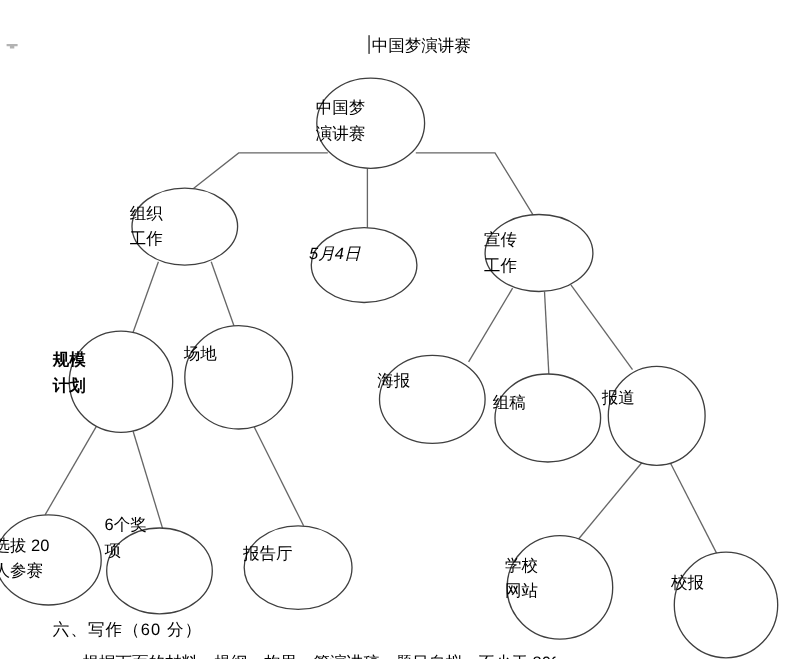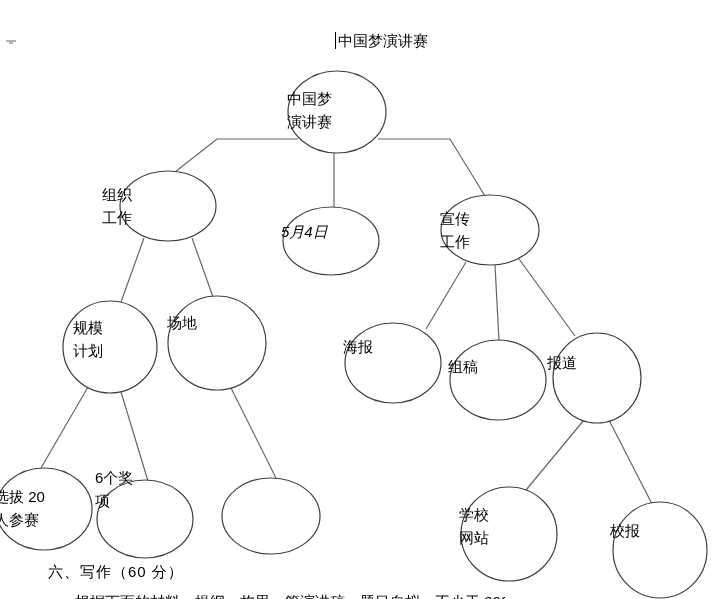--- a/index.html
+++ b/index.html
@@ -113,32 +113,33 @@
     </g>
   </svg>
 
   <div id="text-cursor"></div>
   <div id="title-line" class="doc-text">中国梦演讲赛</div>
   <div id="section-heading" class="doc-text">六、写作（60 分）</div>
   <div id="clipped-line">根据下面的材料、提纲，构思一篇演讲稿，题目自拟，不少于 800 字。</div>
 
   <div class="node-label" style="left:337px; top:110px;">中国梦
 演讲赛</div>
-  <div class="node-label" style="left:152px; top:206px;">组织
+  <div class="node-label" style="left:168px; top:206px;">组织
 工作</div>
   <div class="node-label" style="left:331px; top:231px;font-style:italic;">5月4日</div>
   <div class="node-label" style="left:490px; top:230px;">宣传
 工作</div>
-  <div class="node-label" style="left:123px; top:339px;">规模
+  <div class="node-label" style="left:98px; top:339px;font-weight:bold;">规模
 计划</div>
   <div class="node-label" style="left:217px; top:322px;">场地</div>
   <div class="node-label" style="left:393px; top:346px;">海报</div>
   <div class="node-label" style="left:498px; top:366px;">组稿</div>
   <div class="node-label" style="left:597px; top:362px;">报道</div>
   <div class="node-label" style="left:44px;  top:508px;">选拔 20
 人参赛</div>
   <div class="node-label" style="left:145px; top:489px;">6个奖
 项</div>
+  <div class="node-label" style="left:271px; top:504px;">报告厅</div>
   <div class="node-label" style="left:509px; top:526px;">学校
 网站</div>
   <div class="node-label" style="left:660px; top:530px;">校报</div>
 
 </div>
 
 </body></html>

